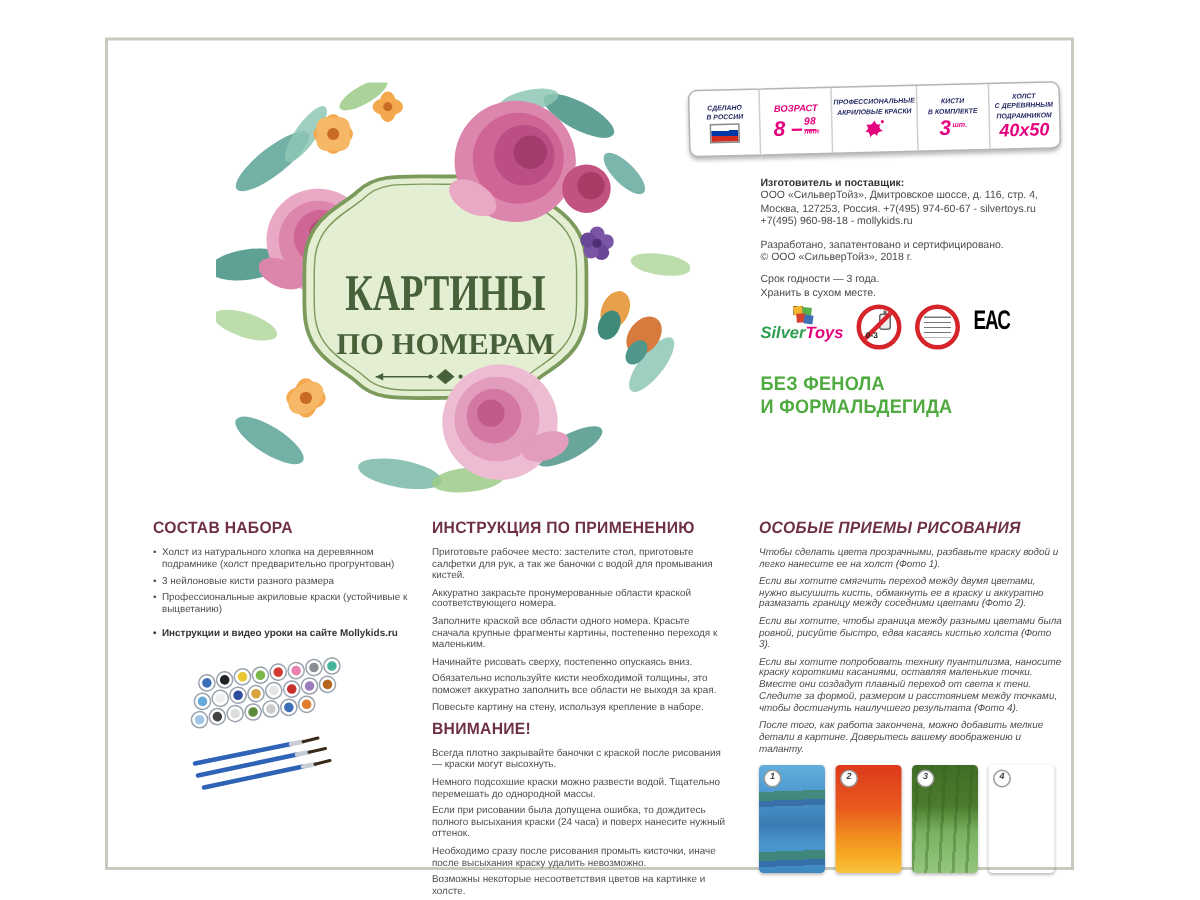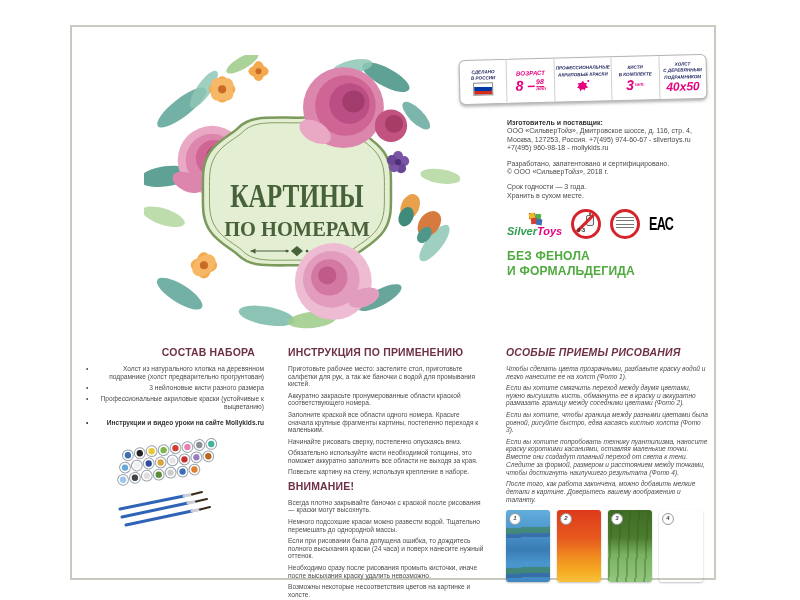--- a/index.html
+++ b/index.html
@@ -34,21 +34,21 @@
   .badge .stk-bot{font-size:4.8px;}
   .flag{width:18px;height:11px;border:1px solid #8a8a8a;
     background:linear-gradient(180deg,#fff 0 33%,#0039a6 33% 66%,#d52b1e 66% 100%);}
   
   .info{position:absolute;left:435px;top:92px;width:202px;font-size:7px;
     line-height:1.2;color:#4a4a4a;}
   .info .t{font-weight:bold;color:#333;}
   .info .blk{margin-bottom:7px;}
   
   .brand-row{position:absolute;left:435px;top:176px;height:42px;display:flex;
-    align-items:center;gap:9px;}
+    gap:9px;}
   .stlogo{display:flex;flex-direction:column;align-items:center;line-height:1;}
   .stwords{font-style:italic;font-weight:bold;font-size:11px;letter-spacing:0;}
   .st1{color:#2f9e53;}
   .st2{color:#e5017d;}
   .proh{width:24px;height:24px;border-radius:50%;border:3px solid #d6242b;
     position:relative;background:#fff;overflow:hidden;}
   .proh .slash{position:absolute;left:-2px;top:9px;width:28px;height:3px;
     background:#d6242b;transform:rotate(-45deg);}
   .proh .age{position:absolute;left:3px;bottom:3px;font-size:5.5px;font-weight:bold;color:#222;}
   .proh .bottle{position:absolute;right:4px;top:3px;width:6px;height:9px;border:1px solid #666;
@@ -56,21 +56,21 @@
   .proh .bottle:before{content:"";position:absolute;left:1.5px;top:-3px;width:2px;height:3px;background:#666;}
   .proh .tlines{position:absolute;left:3px;top:5px;right:3px;bottom:5px;
     background:repeating-linear-gradient(180deg,#777 0 1px,transparent 1px 3.4px);}
   .eac{font-weight:900;font-size:18px;color:#000;transform:scaleX(.7);
     transform-origin:left center;letter-spacing:-1px;}
   
   .nophenol{position:absolute;left:435px;top:221px;color:#4faa3f;font-weight:bold;
     font-size:13px;line-height:1.18;letter-spacing:.2px;transform:scaleX(.93);transform-origin:left;}
   
   .col{position:absolute;top:322px;font-size:6.6px;line-height:7.8px;color:#4d4d4d;}
-  .col1{left:14px;width:178px;text-align:right;}
+  .col1{left:30px;width:178px;}
   .col2{left:216px;width:196px;}
   .col3{left:434px;width:202px;font-style:italic;}
   .h{color:#6e3048;font-weight:bold;font-size:11px;letter-spacing:.2px;margin:0 0 8px 0;
     transform:scaleX(.95);transform-origin:left;white-space:nowrap;}
   .h2{margin-top:7px;}
   .p{margin:0 0 3.5px 0;}
   .bullets{margin:0;padding:0;list-style:none;}
   .bullets li{margin:0 0 3.5px 0;padding-left:6px;position:relative;}
   .bullets li:before{content:"•";position:absolute;left:0;top:0;}
   .boldnote{font-weight:bold;color:#333;margin-top:8px;padding-left:6px;position:relative;}

